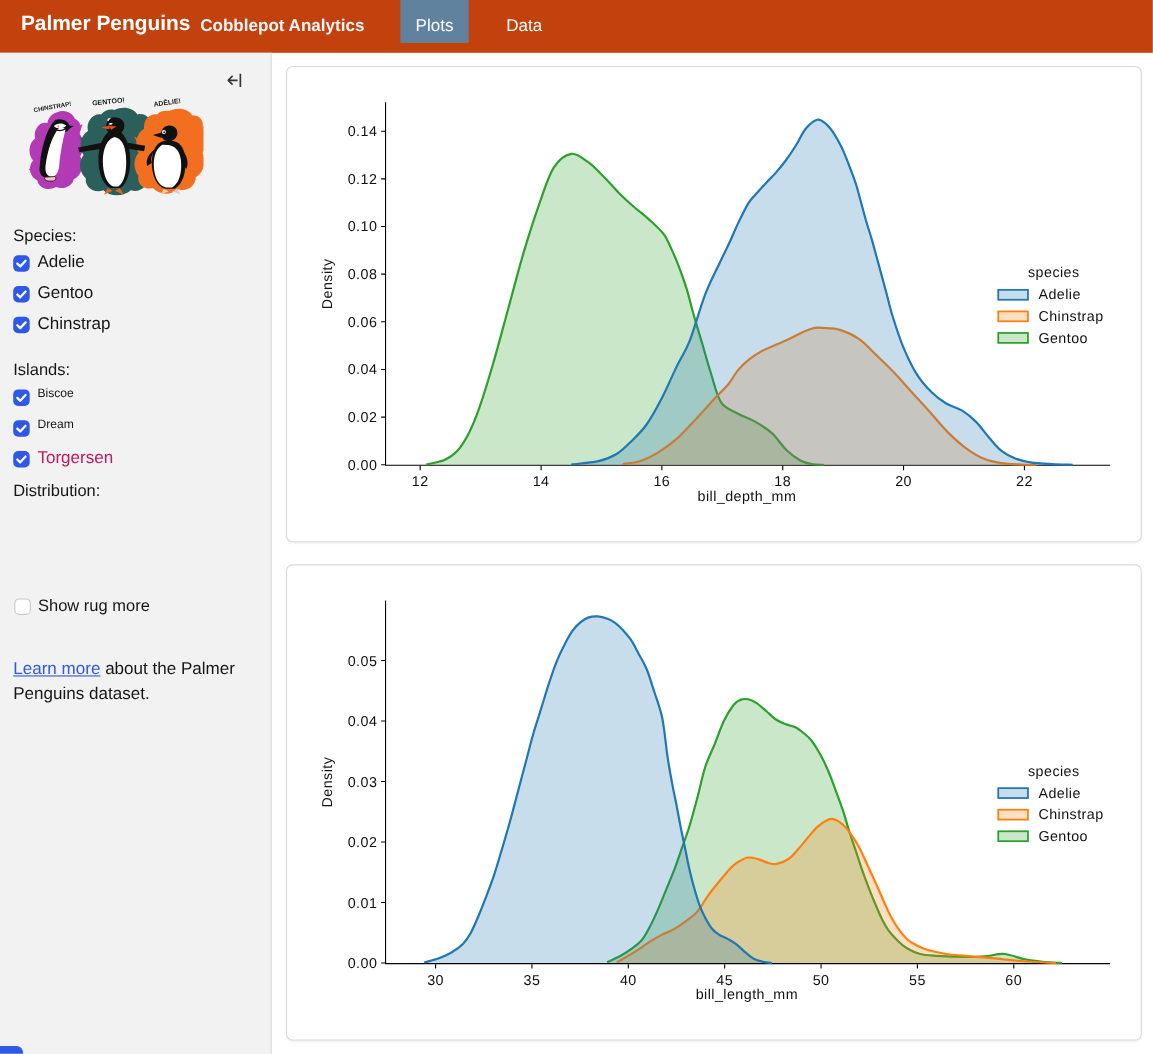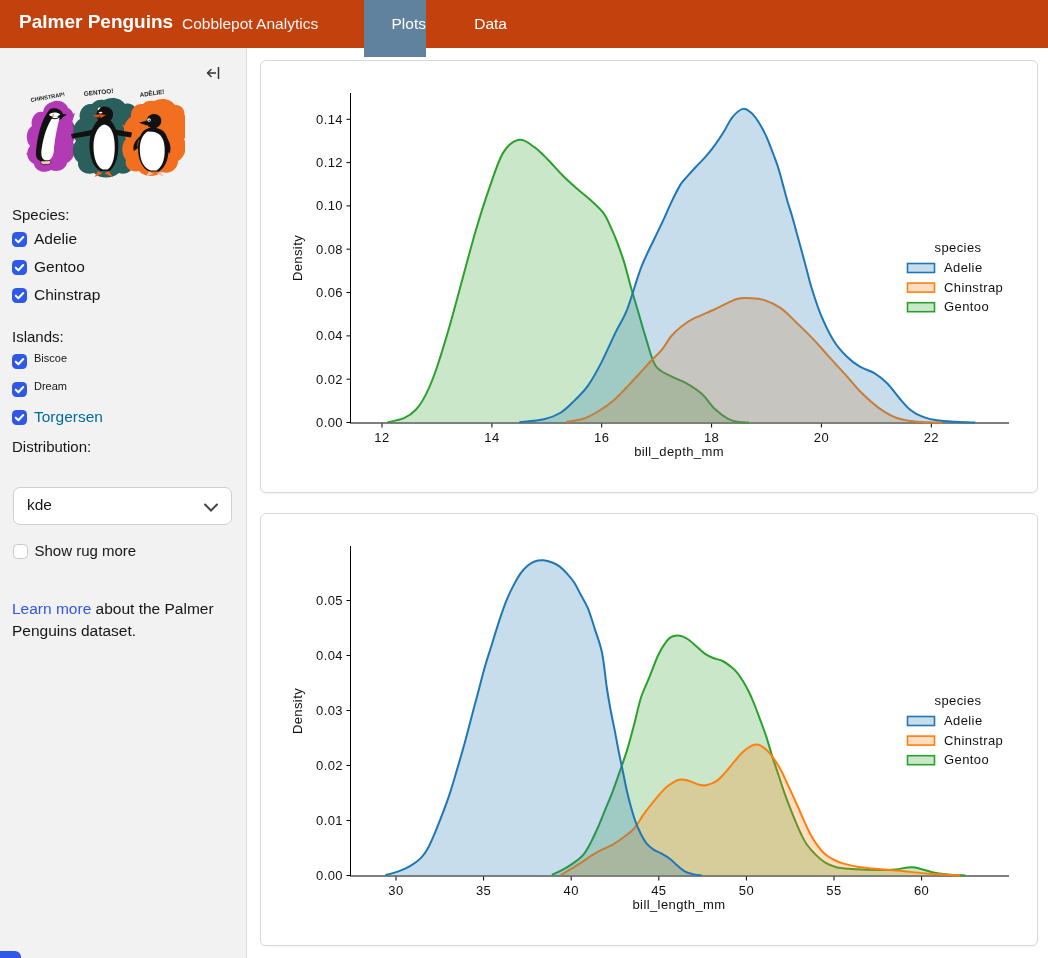--- a/index.html
+++ b/index.html
@@ -1,19 +1,19 @@
 <!DOCTYPE html>
 <html><head><meta charset="utf-8">
 <style>
 html,body{margin:0;padding:0;width:1048px;height:958px;background:#fff;font-family:"Liberation Sans",sans-serif;overflow:hidden}
 *{box-sizing:border-box}
 .navbar{position:absolute;left:0;top:0;width:1048px;height:48px;background:#c2410c}
 .nav-title{position:absolute;left:19px;top:11px;font-size:19px;font-weight:700;color:#fff}
-.nav-sub{position:absolute;left:182px;top:15px;font-size:15.5px;font-weight:400;color:#f2f5f8}
-.tab{position:absolute;top:0;height:57px;line-height:48px;font-size:15.5px;font-weight:500;color:#fff;text-align:right}
+.nav-sub{position:absolute;left:182px;top:15px;font-size:15.5px;font-weight:700;color:#f2f5f8}
+.tab{position:absolute;top:0;height:39px;line-height:48px;font-size:15.5px;font-weight:500;color:#fff;text-align:center}
 .tab.active{background:#60829f}
 .sidebar{position:absolute;left:0;top:48px;width:247px;height:910px;background:#f2f2f2;border-right:1px solid #dcdcdc}
 .slabel{position:absolute;left:12px;font-size:15px;color:#161616}
 .card{position:absolute;left:260px;width:778px;height:433px;background:#fff;border:1px solid #d9d9d9;border-radius:6px;box-shadow:0 1px 2px rgba(0,0,0,0.05)}
 </style></head>
 <body>
 <div class="navbar">
 <span class="nav-title">Palmer Penguins</span>
 <span class="nav-sub">Cobblepot Analytics</span>
 <div class="tab active" style="left:364px;width:62px">Plots</div>
@@ -105,32 +105,26 @@
       <svg width="15" height="15" viewBox="0 0 16 16" style="position:absolute;left:0;top:0">
         <path d="M4 8.2 L6.8 11 L12 5.4" fill="none" stroke="#fff" stroke-width="2.2" stroke-linecap="round" stroke-linejoin="round"></path>
       </svg>
     </div>
 <div style="position:absolute;left:34px;top:331.5px;font-size:11px;color:#161616">Dream</div>
     <div style="position:absolute;left:12px;top:361.5px;width:15px;height:15px;background:#2e58e8;border-radius:4.5px">
       <svg width="15" height="15" viewBox="0 0 16 16" style="position:absolute;left:0;top:0">
         <path d="M4 8.2 L6.8 11 L12 5.4" fill="none" stroke="#fff" stroke-width="2.2" stroke-linecap="round" stroke-linejoin="round"></path>
       </svg>
     </div>
-<div style="position:absolute;left:34px;top:359.5px;font-size:15.5px;color:#0369a1">Torgersen</div>
+<div style="position:absolute;left:34px;top:359.5px;font-size:15.5px;color:#be185d">Torgersen</div>
 <div class="slabel" style="top:280px">Islands:</div>
 <div class="slabel" style="top:390px">Distribution:</div>
-<div style="position:absolute;left:13px;top:439px;width:219px;height:38px;background:#fff;border:1px solid #cfcfcf;border-radius:7px">
-<div style="position:absolute;left:13px;top:8px;font-size:15.5px;color:#161616">kde</div>
-<svg width="14" height="9" viewBox="0 0 14 9" style="position:absolute;right:13px;top:15px">
-        <path d="M1,1.5 L7,7.5 L13,1.5" fill="none" stroke="#444" stroke-width="2" stroke-linecap="round"></path>
-      </svg>
-</div>
 <div style="position:absolute;left:13px;top:496px;width:15px;height:15px;background:#fff;border:1px solid #c8c8c8;border-radius:4.5px"></div>
 <div class="slabel" style="left:34.5px;top:494px">Show rug more</div>
-<div style="position:absolute;left:12px;top:550px;width:206px;font-size:15.5px;line-height:21.5px;color:#161616"><a style="color:#2e58e8;">Learn more</a> about the Palmer Penguins dataset.</div>
+<div style="position:absolute;left:12px;top:550px;width:206px;font-size:15.5px;line-height:21.5px;color:#161616"><a style="color:#2e58e8;text-decoration:underline">Learn more</a> about the Palmer Penguins dataset.</div>
 </div>
 <div class="card" style="top:60px">
     <svg width="776" height="431" viewBox="0 0 776 431" style="position:absolute;left:0;top:0">
 <line x1="89.5" y1="32" x2="89.5" y2="362.0" stroke="#000" stroke-width="1"></line>
 <line x1="89" y1="362.0" x2="748" y2="362.0" stroke="#000" stroke-width="1"></line>
 <line x1="85.5" y1="361.5" x2="89.5" y2="361.5" stroke="#000" stroke-width="1"></line>
 <text x="82" y="366.0" font-size="13" letter-spacing="0.4" text-anchor="end" fill="#111">0.00</text>
 <line x1="85.5" y1="318.2" x2="89.5" y2="318.2" stroke="#000" stroke-width="1"></line>
 <text x="82" y="322.7" font-size="13" letter-spacing="0.4" text-anchor="end" fill="#111">0.02</text>
 <line x1="85.5" y1="274.9" x2="89.5" y2="274.9" stroke="#000" stroke-width="1"></line>

